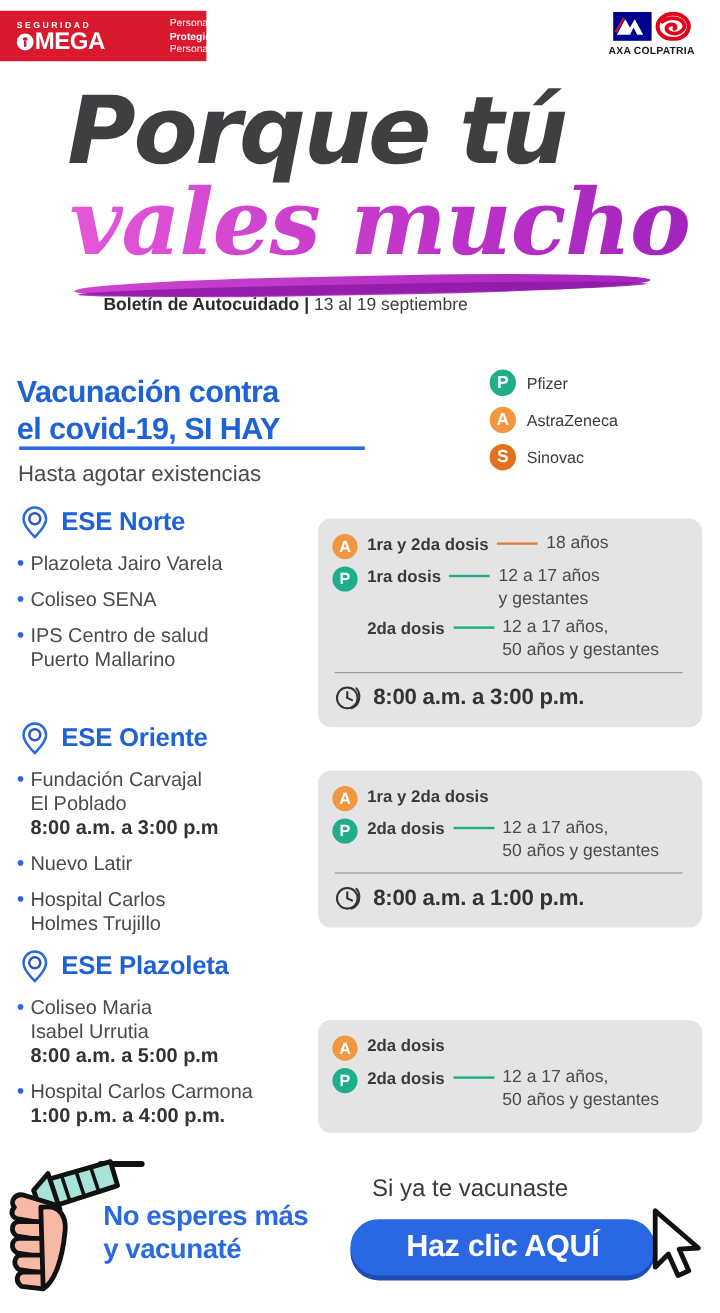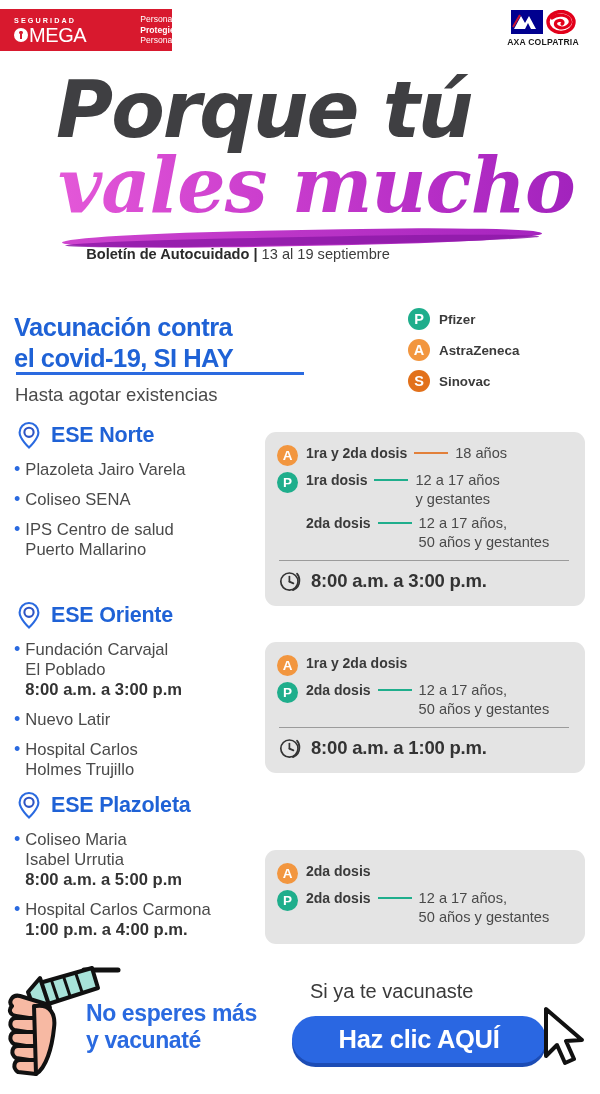--- a/index.html
+++ b/index.html
@@ -29,21 +29,21 @@
     margin-right:1px;
   }
   .omega-mark::after{
     content:""; position:absolute; left:5.3px; top:3.4px; width:3.4px; height:3.4px;
     border-radius:50%; background:#d8192e;
   }
   .omega-mark::before{
     content:""; position:absolute; left:6.3px; top:6.6px; width:1.6px; height:4.6px;
     background:#d8192e;
   }
-  .omega-txt { color:#fff; font-size:20px; font-weight:normal; letter-spacing:-0.4px; line-height:20px;text-align:right;}
+  .omega-txt { color:#fff; font-size:20px; font-weight:bold; letter-spacing:-0.4px; line-height:20px;text-align:right;}
   .omega-div { width:1px; height:30px; background:rgba(255,255,255,.55); margin:0 10px 0 12px; }
   .omega-right { color:#fff; font-size:8.6px; line-height:10.4px;margin-left:32px; }
   .omega-right .b { font-weight:bold; }
 
   .axa-logo { position:absolute; right:18px; top:10px; width:78px; height:40px; }
   .axa-row { display:flex; align-items:center; justify-content:center; gap:3px; }
   .axa-sq { width:32px; height:24px; background:#00008f; position:relative; overflow:hidden;}
   .axa-sq svg{ position:absolute; left:0; top:0;}
   .axa-swirl { width:30px; height:24px; position:relative; }
   .axa-name { text-align:center; font-size:8.6px; font-weight:bold; color:#1a1a1a; letter-spacing:0.2px; margin-top:3px;}
@@ -92,21 +92,21 @@
   .sec-sub { position:absolute; left:15px; top:384px; font-size:18.5px; color:#4a4a4a; }
 
   
   .legend { position:absolute; left:408px; top:305px; }
   .leg-row { display:flex; align-items:center; height:28px; margin-bottom:3px; }
   .badge {
     width:22px; height:22px; border-radius:50%; color:#fff;
     font-size:14.5px; font-weight:bold; display:flex; align-items:center;
     justify-content:center; margin-right:9px; flex:none; line-height:1;
   }
-  .leg-label { font-size:13.4px; font-weight:bold; color:#3b3b3b; }
+  .leg-label { font-size:13.4px; font-weight:normal; color:#3b3b3b; }
 
   
   .ese { position:absolute; left:14px; width:250px; }
   .ese-head { display:flex; align-items:center; margin-bottom:7px; }
   .pin { width:30px; height:30px; flex:none; margin-right:7px; }
   .ese-name { font-size:21.5px; font-weight:bold; color:#1f62d6; letter-spacing:-0.2px;}
   .place { display:flex; margin-top:10px; font-size:16.6px; color:#4a4a4a; line-height:20px; }
   .dot { color:#2a6ae0; font-size:18px; line-height:19px; margin-right:5px; flex:none; }
 
   

